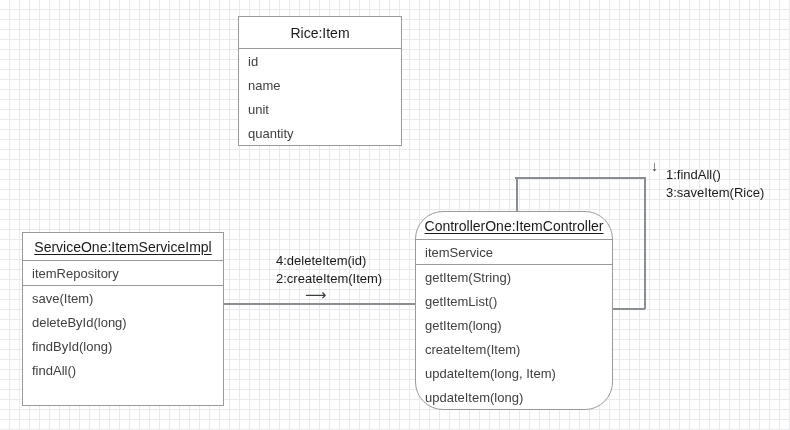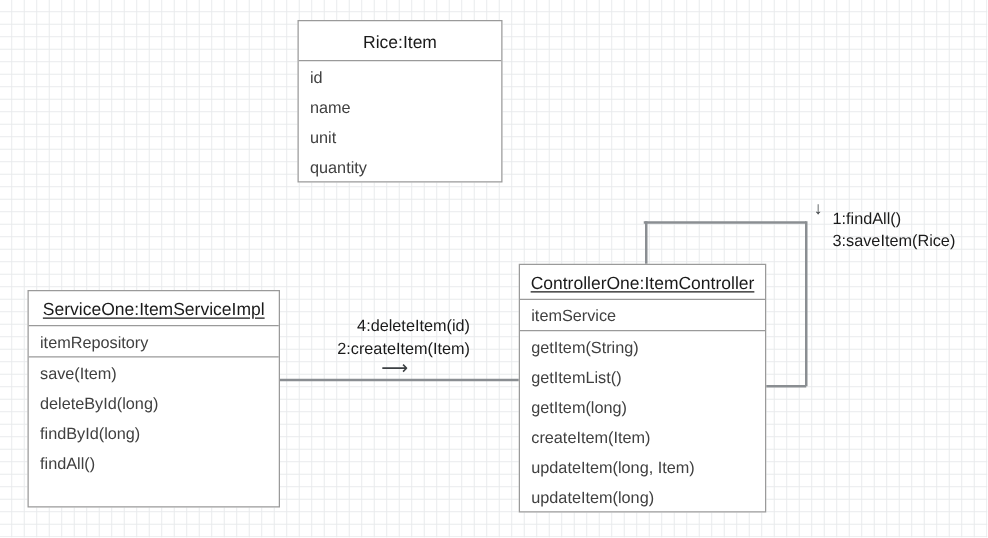--- a/index.html
+++ b/index.html
@@ -65,21 +65,21 @@
 
   
   #box-item      { left: 238px; top: 16px;  width: 164px; height: 130px; }
   #box-item .uml-title { height: 32px; }
   #box-item .uml-row   { height: 24px; }
 
   #box-service   { left: 22px;  top: 232px; width: 202px; height: 174px; }
   #box-service .uml-title { height: 28px; }
   #box-service .uml-row   { height: 24px; }
 
-  #box-controller{ left: 415px; top: 211px; width: 198px; height: 199px; }
+  #box-controller{ left: 415px; top: 211px; width: 198px; height: 199px; border-radius: 28px; }
   #box-controller .uml-title { height: 28px; }
   #box-controller .uml-row   { height: 24px; text-align: center; }
 
   
   .line {
     position: absolute;
     background: #8a8e92;
     z-index: 2;
   }
   .line.h { height: 1.5px; }
@@ -105,21 +105,21 @@
 
   
   .msg-label {
     position: absolute;
     font-size: 13px;
     color: #1a1a1a;
     line-height: 18px;
     white-space: nowrap;
     z-index: 6;
   }
-  #label-left-msgs  { left: 256px; top: 252px; text-align: right; width: 120px; }
+  #label-left-msgs  { left: 276px; top: 252px; text-align: left; width: 120px; }
   #label-right-msgs { left: 666px; top: 140px; margin-top: 26px; }
   #down-arrow-glyph {
     position: absolute;
     left: 651px;
     top: 157px;
     font-size: 14px;
     color: #3c4043;
     line-height: 18px;
     z-index: 6;
   }

